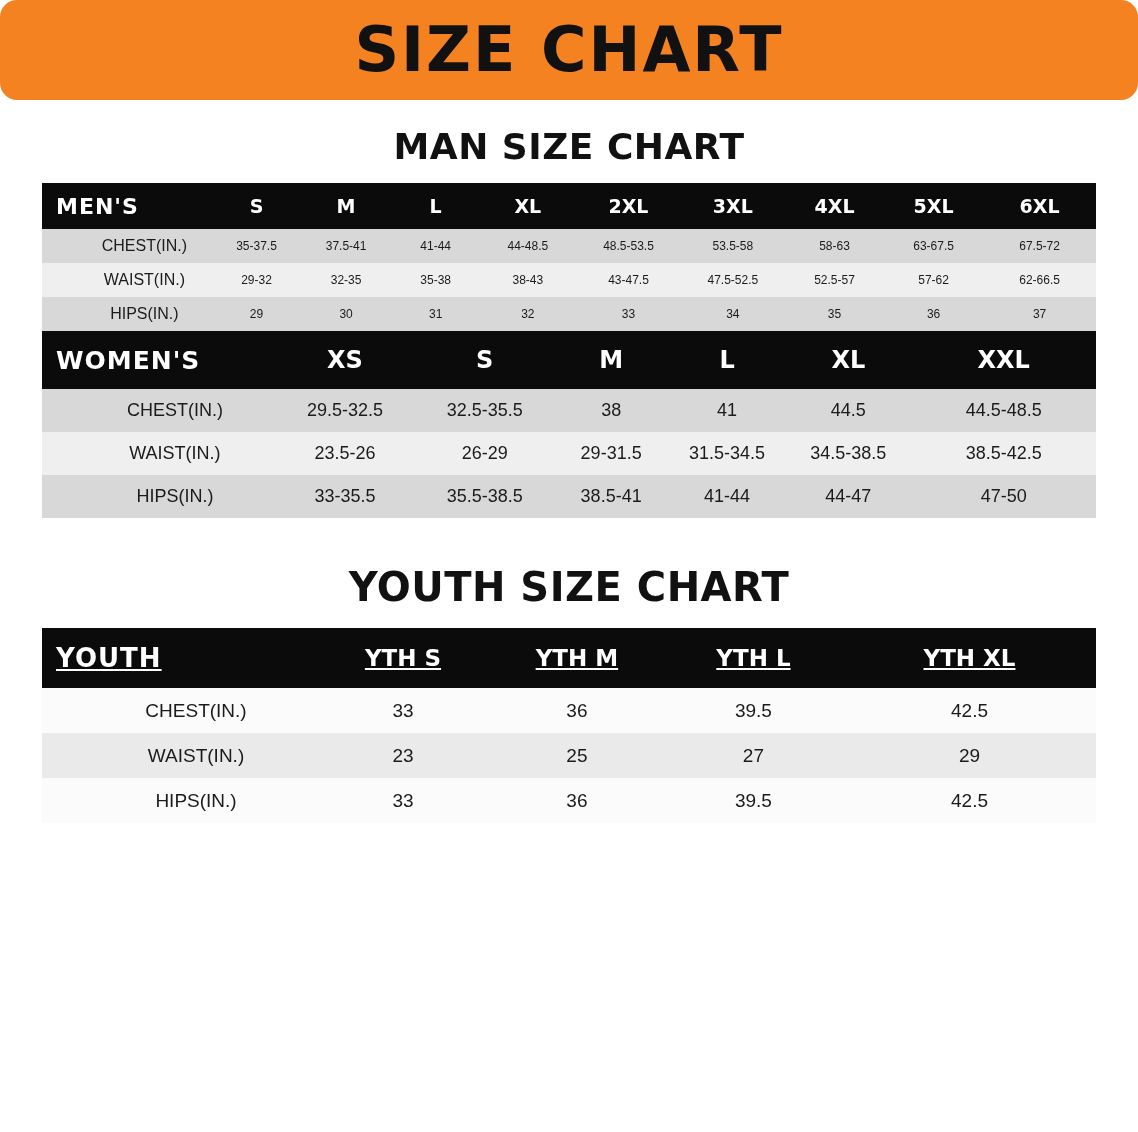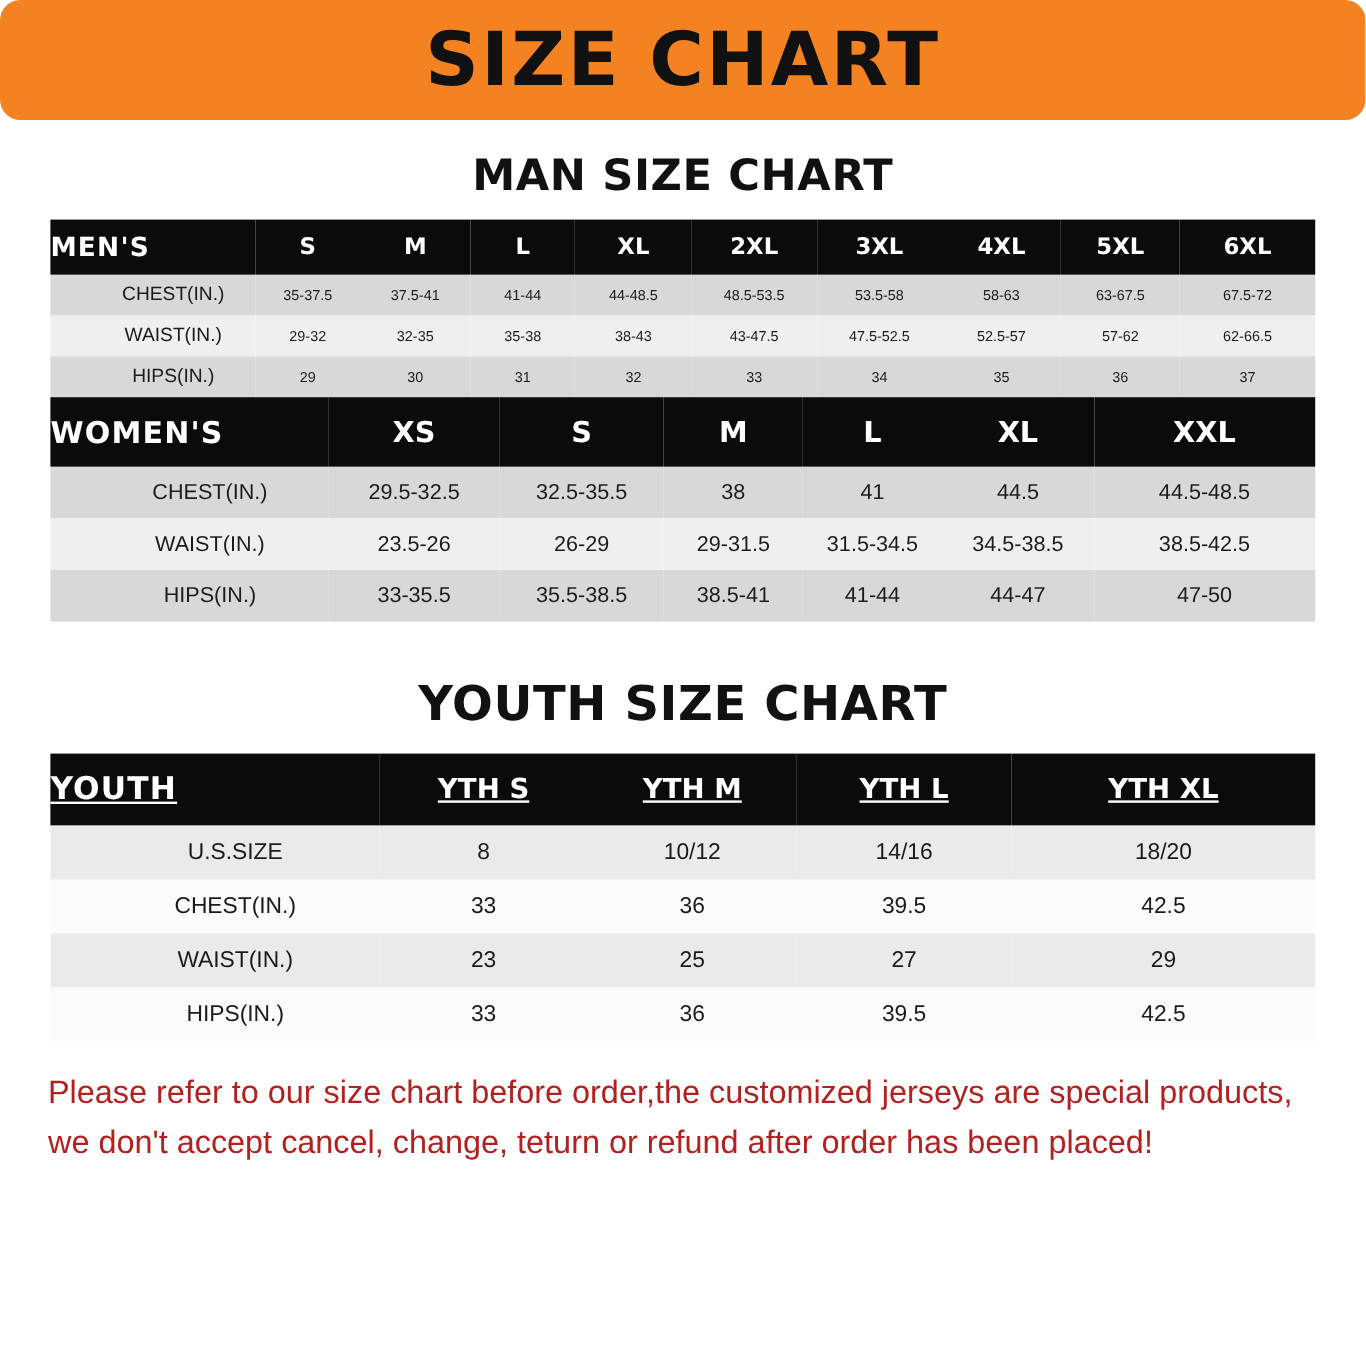--- a/index.html
+++ b/index.html
@@ -67,20 +67,21 @@
     color: #1b1b1b;
   }
   table.size thead th {
     background: #0b0b0b;
     color: #ffffff;
     font-family: "DejaVu Sans", sans-serif;
     font-weight: bold;
   }
   table.size thead th.rowlabel {
     text-align: left;
+    padding-left: 14px;
     letter-spacing: 1px;
   }
   table.size td.rowlabel {
     font-family: "Liberation Sans", sans-serif;
     color: #1b1b1b;
     padding-left: 34px;
   }
 
   
   #men-table thead th { height: 46px; font-size: 19px; }
@@ -262,27 +263,20 @@
       <thead>
         <tr>
             <th class="rowlabel">YOUTH</th>
             <th>YTH S</th>
             <th>YTH M</th>
             <th>YTH L</th>
             <th>YTH XL</th>
           </tr>
       </thead>
       <tbody>
-          <tr class="odd">
-            <td class="rowlabel">U.S.SIZE</td>
-            <td>8</td>
-            <td>10/12</td>
-            <td>14/16</td>
-            <td>18/20</td>
-          </tr>
           <tr class="even">
             <td class="rowlabel">CHEST(IN.)</td>
             <td>33</td>
             <td>36</td>
             <td>39.5</td>
             <td>42.5</td>
           </tr>
           <tr class="odd">
             <td class="rowlabel">WAIST(IN.)</td>
             <td>23</td>
@@ -294,15 +288,14 @@
             <td class="rowlabel">HIPS(IN.)</td>
             <td>33</td>
             <td>36</td>
             <td>39.5</td>
             <td>42.5</td>
           </tr>
         </tbody>
     </table>
   </div>
 
-  <div class="note" style="color: rgb(179, 32, 32);">Please refer to our size chart before order,the customized jerseys are special products, we don't accept cancel, change, teturn or refund after order has been placed!</div>
 
 </div>
 
 </body></html>

